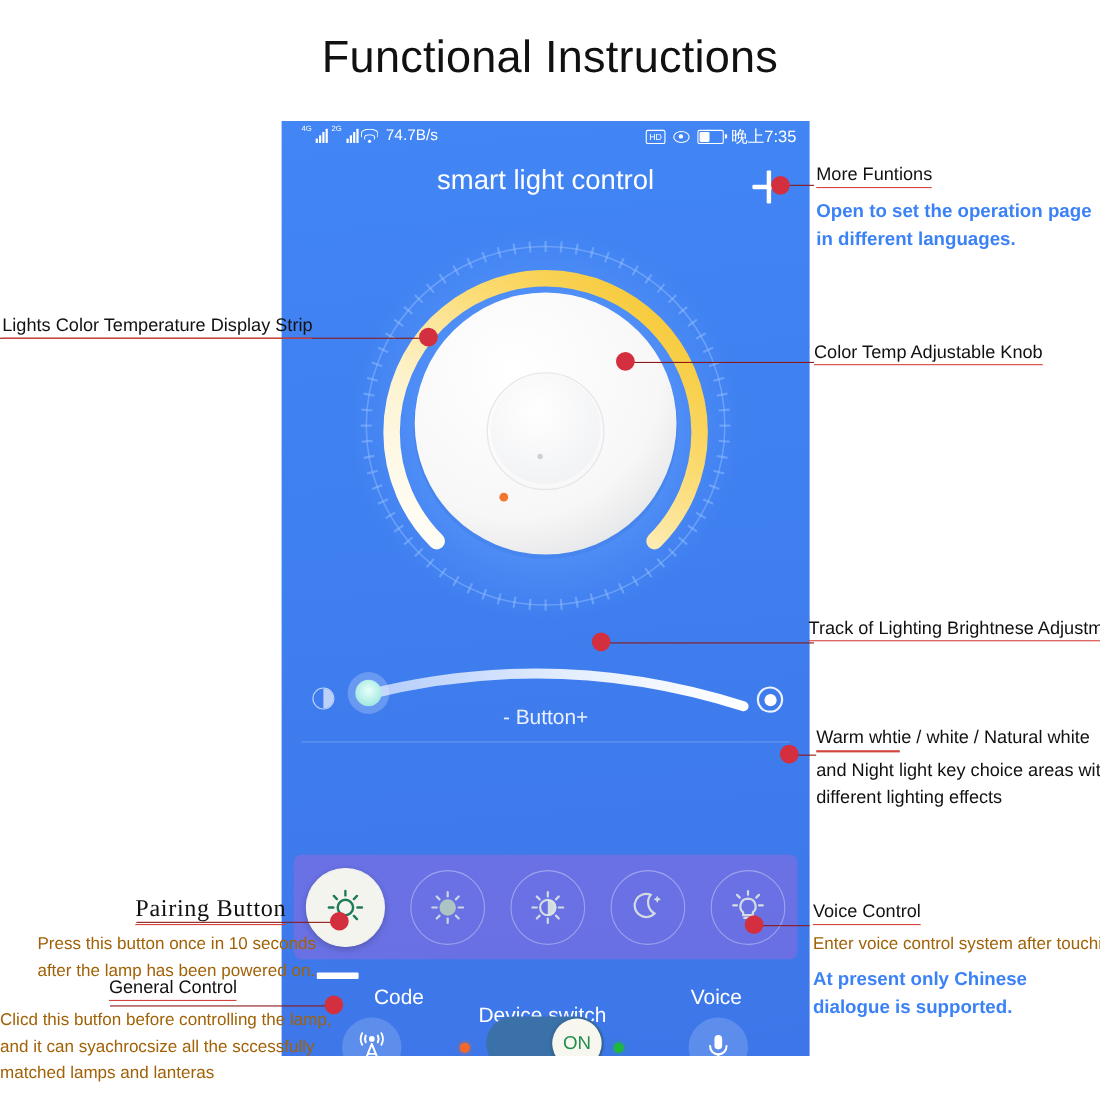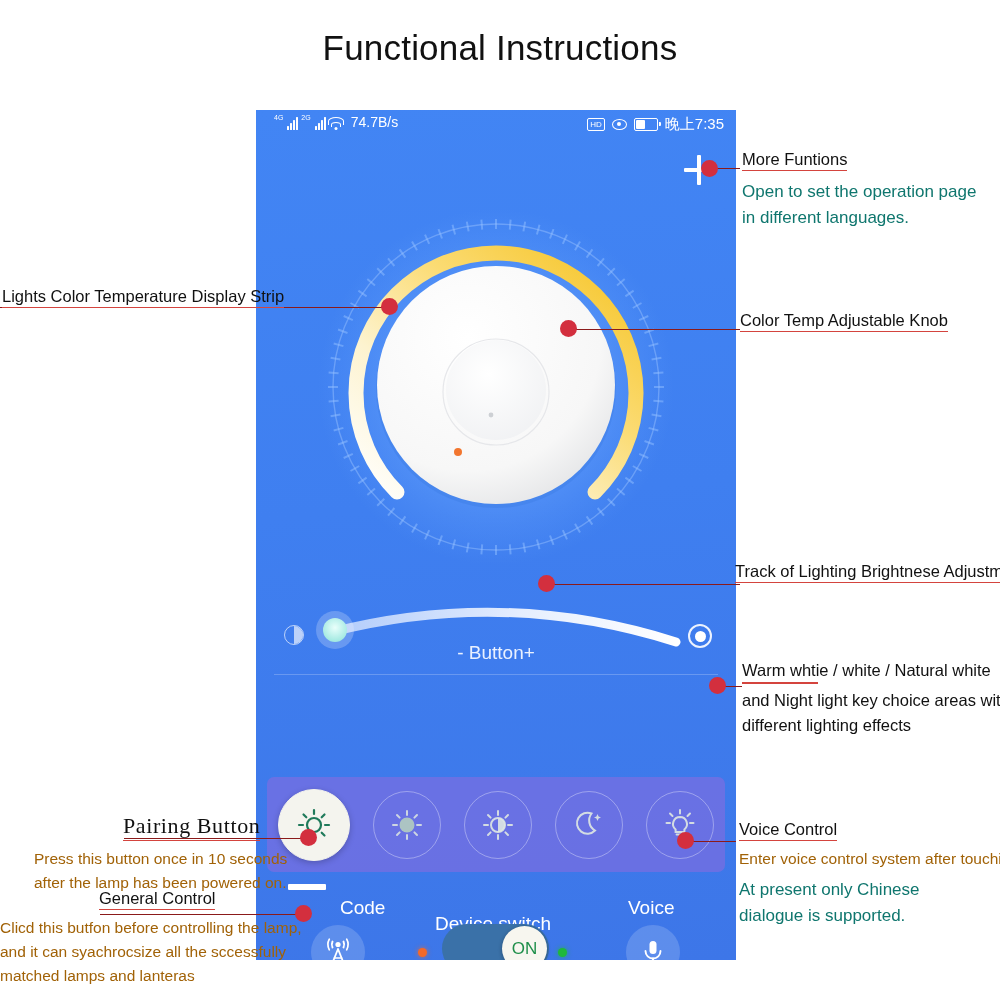--- a/index.html
+++ b/index.html
@@ -3,21 +3,21 @@
 <meta charset="utf-8">
 <style>
   html,body{margin:0;padding:0;}
   body{
     width:1000px;height:1000px;background:#ffffff;
     font-family:"Liberation Sans", sans-serif;
     position:relative;overflow:hidden;
   }
   .page-title{
     position:absolute;top:28px;left:0;width:1000px;text-align:center;
-    font-size:35px;color:#111;letter-spacing:0.2px;
+    font-size:41px;color:#111;letter-spacing:0.2px;
   }
 
   
   .phone{
     position:absolute;left:256px;top:110px;width:480px;height:850px;
     background:linear-gradient(175deg,#4285f4 0%,#3f7ff0 46%,#3d76e8 100%);
     overflow:hidden;
   }
   
   .statusbar{position:absolute;left:0;top:0;width:480px;height:32px;
@@ -103,21 +103,21 @@
     color:#1f8f4a;font-size:17px;box-shadow:0 1px 4px rgba(0,0,0,.3);}
 
   
   .dot{position:absolute;width:17px;height:17px;border-radius:50%;
     background:#d32f3e;z-index:30;}
   .lead{position:absolute;height:1px;background:#8b1a1a;z-index:29;}
   .ann{position:absolute;z-index:31;}
   .ann .hd1{font-size:16.5px;color:#111;display:inline-block;
      border-bottom:1.6px solid #d4443e;padding-bottom:1px;white-space:nowrap;}
   .ann .hd1.serif{font-family:"Liberation Serif",serif;font-size:22px;letter-spacing:.6px;}
-  .ann .red{color:#0f766e;font-size:17px;font-weight:normal;line-height:26px;white-space:nowrap;}
+  .ann .red{color:#3b82f6;font-size:17px;font-weight:bold;line-height:26px;white-space:nowrap;}
   .ann .blue{color:#a16207;font-size:15.5px;line-height:24px;white-space:nowrap;}
   .ann .black{color:#111;font-size:16.5px;line-height:25px;white-space:nowrap;}
 </style>
 </head>
 <body>
 
 <div class="page-title">Functional Instructions</div>
 
 <div class="phone">
 
@@ -147,20 +147,21 @@
     <div class="sb-right">
       <span class="hd">HD</span>
       <span class="eye"></span>
       <span class="batt">
           <i></i>
         </span>
       <span class="clock">晚上7:35</span>
     </div>
   </div>
 
+  <div class="app-title">smart light control</div>
   <div class="plus-btn"></div>
 
   <div class="knob-wrap">
     <svg width="370" height="370" viewBox="0 0 370 370">
       <defs>
         <linearGradient id="arcg" x1="0" y1="1" x2="1" y2="0">
           <stop offset="0%" stop-color="#ffffff"></stop>
           <stop offset="32%" stop-color="#fdf3cf"></stop>
           <stop offset="62%" stop-color="#fbdb72"></stop>
           <stop offset="100%" stop-color="#f5c220"></stop>

